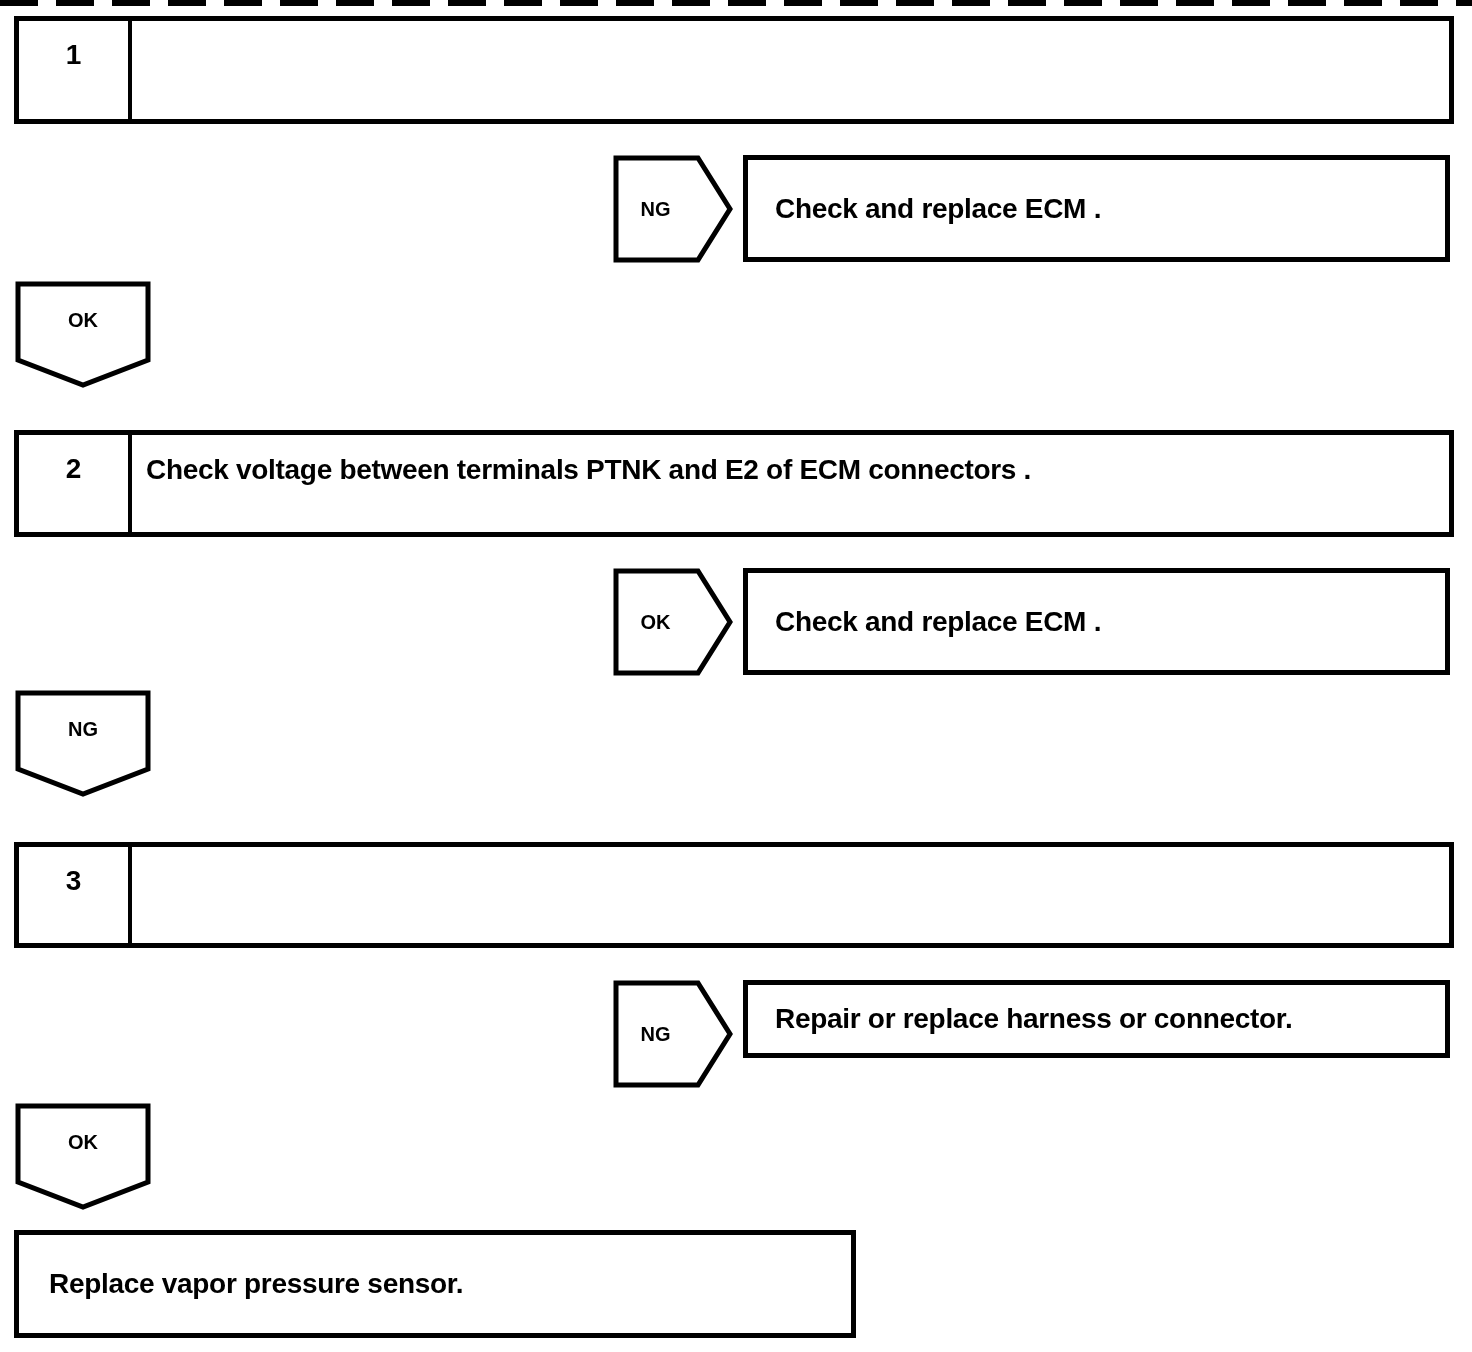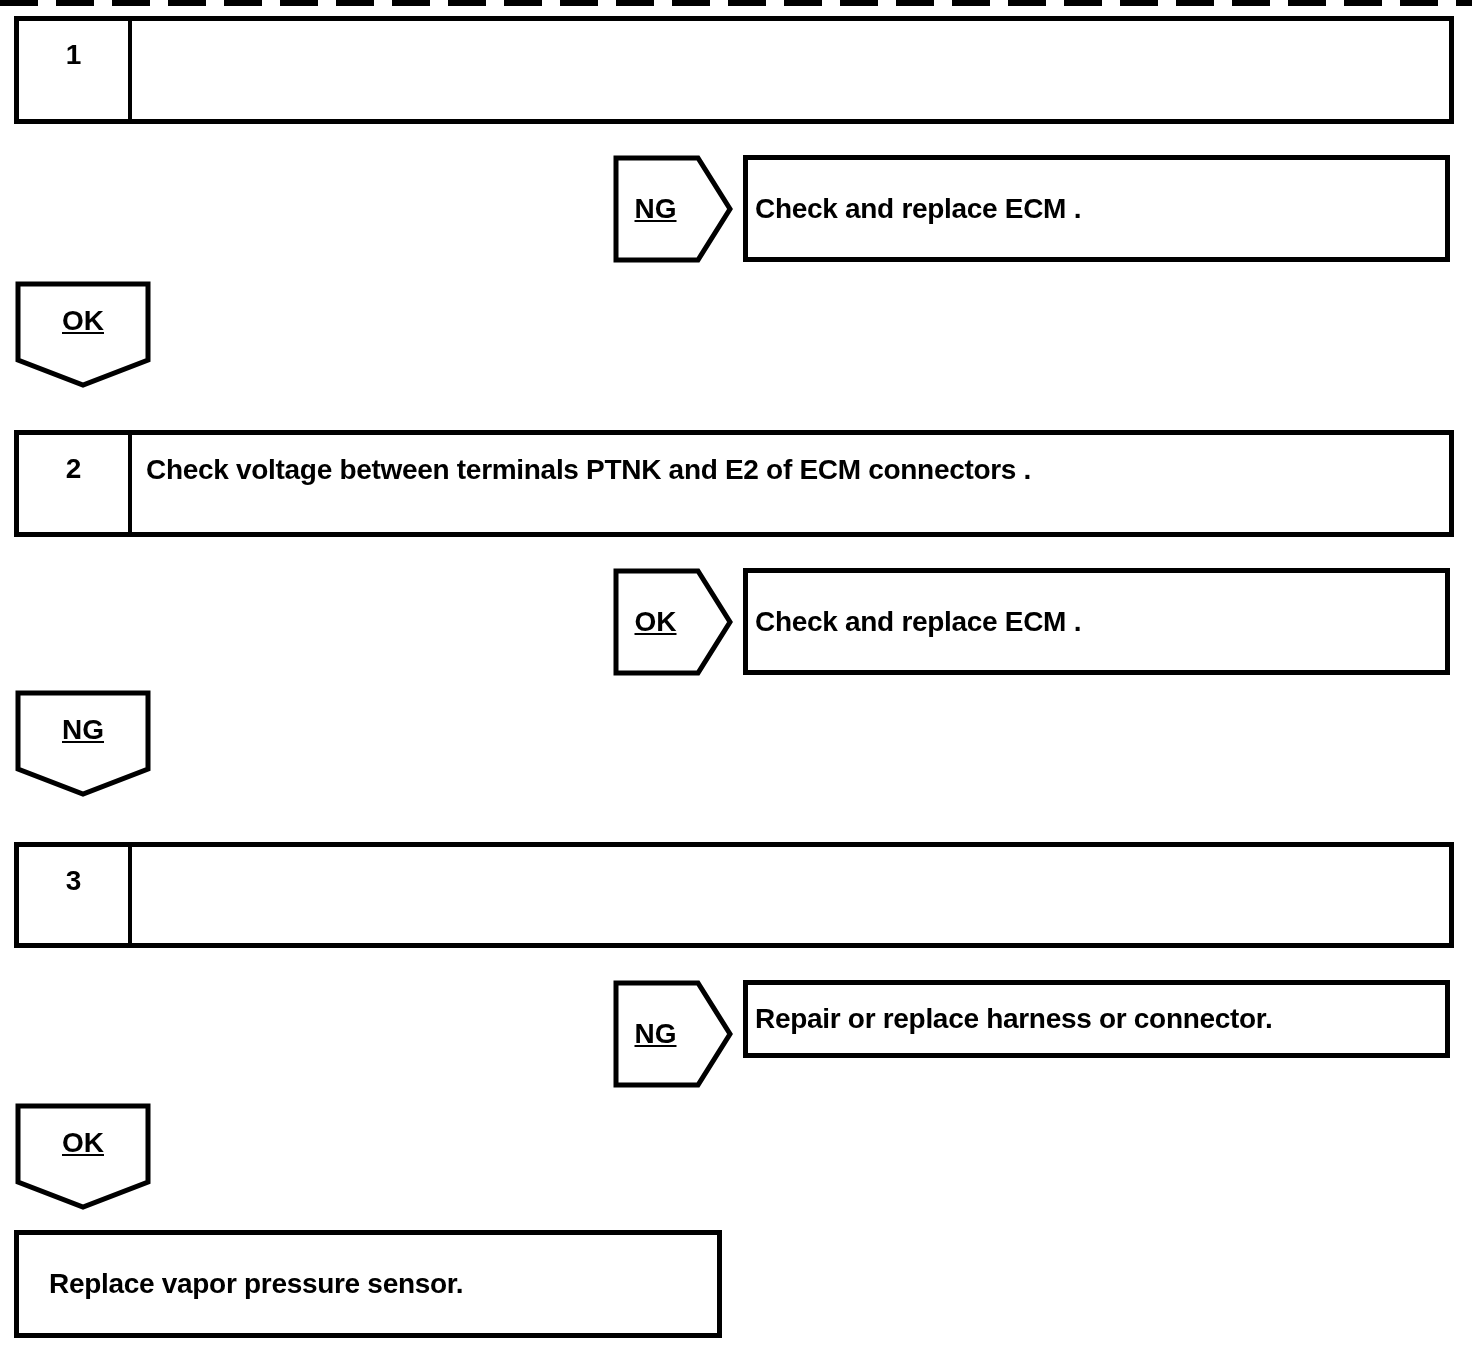--- a/index.html
+++ b/index.html
@@ -34,33 +34,32 @@
     flex:1;
     padding:18px 8px 0 14px;
     font-size:28px;
     line-height:33px;
     letter-spacing:-0.3px;
     white-space:pre-line;
   }
   .action{
     display:flex;
     align-items:center;
-    padding-left:7px;
+    padding-left:27px;
     font-size:28px;
     letter-spacing:-0.3px;
   }
   .final{padding-left:30px;}
   .tag{position:absolute;}
   .tag svg{display:block;}
   .tag-label{
     position:absolute;
     display:flex;align-items:center;justify-content:center;
-    font-size:28px;
+    font-size:20px;
     letter-spacing:0;
-    text-decoration:underline;
   }
   .tag-label.right-kind{left:0;top:0;width:85px;height:108px;}
   .tag-label.down-kind{left:0;top:0;width:136px;height:79px;}
 </style>
 </head>
 <body>
 
 <div class="canvas">
 
   <div class="artifact-top"></div>
@@ -122,17 +121,17 @@
     <span>Repair or replace harness or connector.</span>
   </div>
 
   <div class="tag" style="left:15px;top:1103px;width:136px;height:107px;">
     <svg width="136" height="107" viewBox="0 0 136 107">
       <polygon points="3,3 133,3 133,79 68,104 3,79" fill="#ffffff" stroke="#000000" stroke-width="5"></polygon>
     </svg>
     <span class="tag-label down-kind">OK</span>
   </div>
 
-  <div class="box action final" style="left:14px;top:1230px;width:708px;height:108px;">
+  <div class="box action final" style="left:14px;top:1230px;width:842px;height:108px;">
     <span>Replace vapor pressure sensor.</span>
   </div>
 
 </div>
 
 </body></html>

